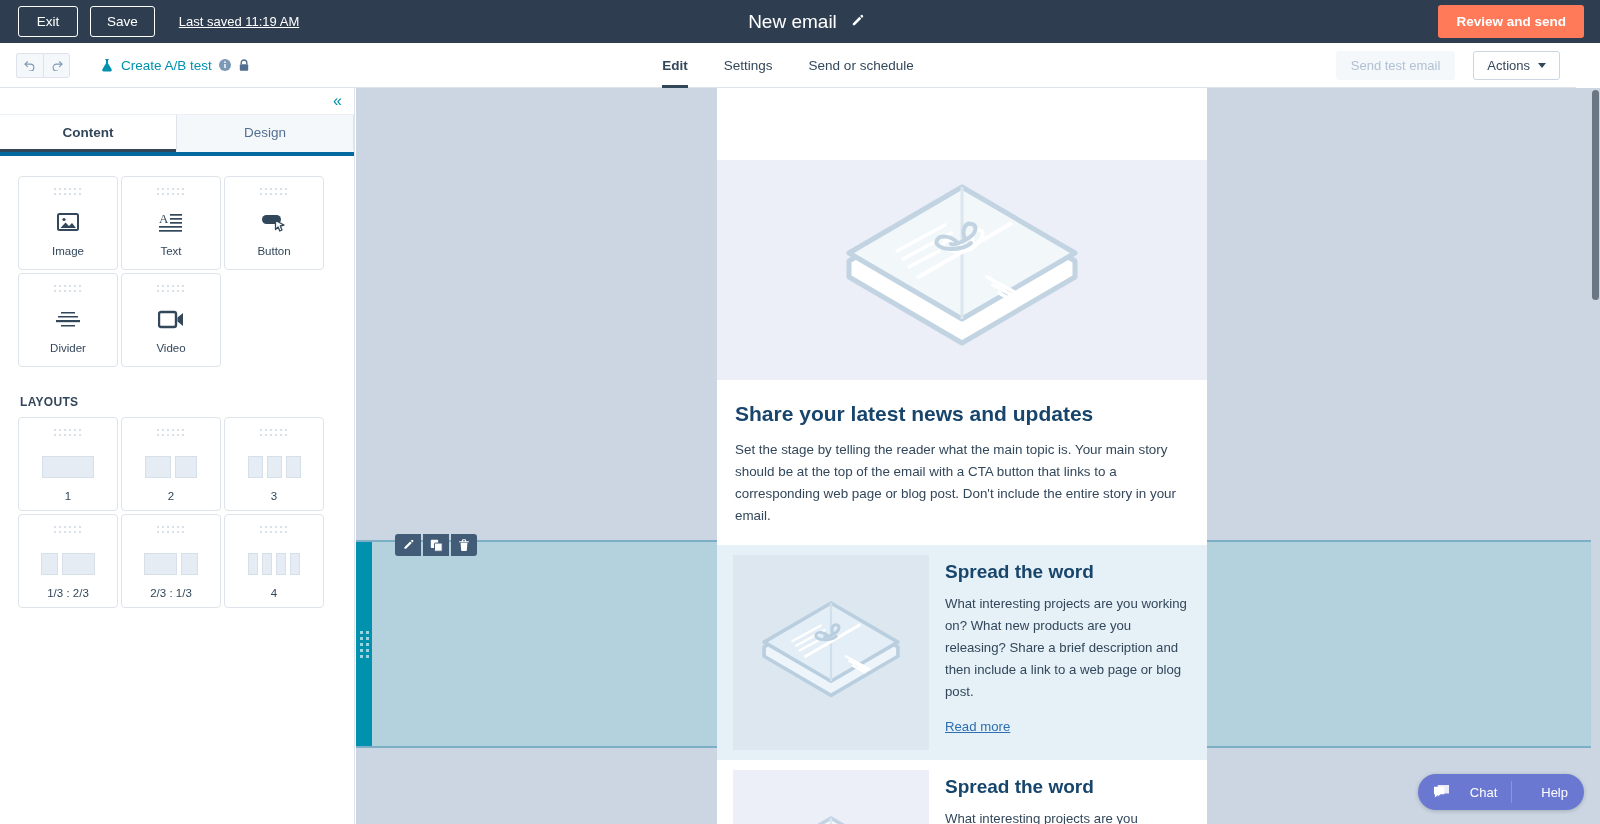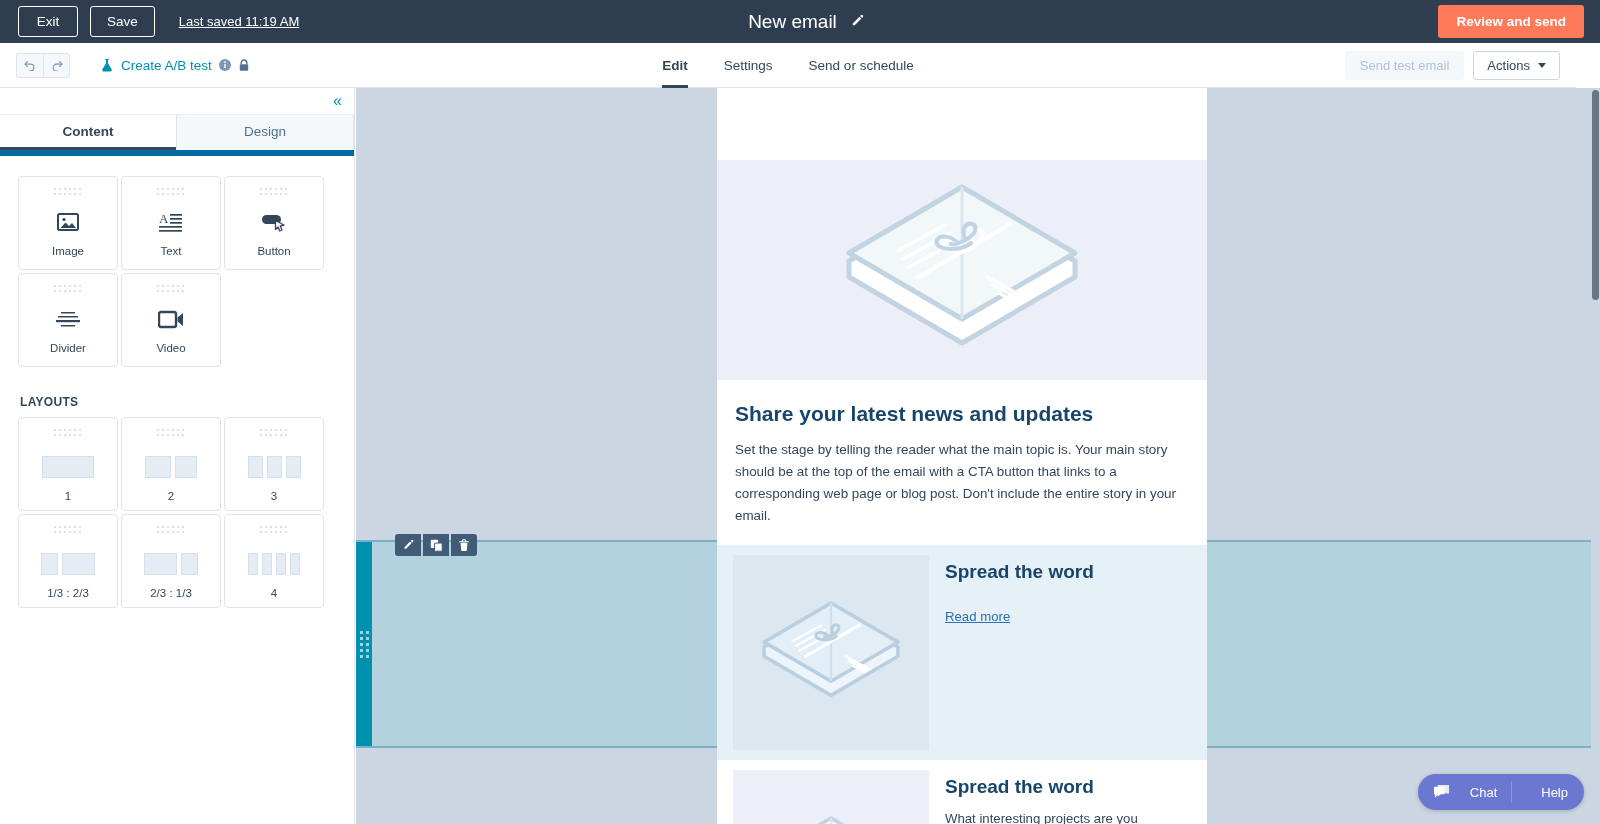--- a/index.html
+++ b/index.html
@@ -77,21 +77,21 @@
     font-size: 13.5px; color: #33475b; padding: 13px 18px 13px 18px;
     position: relative; height: 45px; display: flex; align-items: center;
   }
   .navtab.active { font-weight: 700; color: #33475b; }
   .navtab.active::after {
     content: ""; position: absolute; left: 18px; right: 18px; bottom: 0;
     height: 3px; background: #33475b;
   }
   .subbar-right {
     position: absolute; right: 16px; top: 0; height: 45px;
-    display: flex; align-items: center; gap: 9px;
+    display: flex; align-items: center; gap: 18px;
   }
   .btn-ghost-disabled {
     height: 29px; padding: 0 14px; background: #f5f8fa;
     border: 1px solid transparent; border-radius: 3px;
     color: #b0c1d4; font-size: 13px; cursor: default;
     display: flex; align-items: center;
     font-family: "Liberation Sans", sans-serif;
   }
   .btn-actions {
     height: 29px; padding: 0 13px; background: #ffffff;
@@ -109,21 +109,21 @@
   .sidebar {
     position: absolute; top: 88px; left: 0; width: 355px; height: 736px;
     background: #ffffff; border-right: 1px solid #dfe3eb; overflow: hidden;
   }
   .sb-collapse-row {
     height: 27px; border-bottom: 1px solid #eaf0f6;
     display: flex; align-items: center; justify-content: flex-end;
     padding-right: 12px;
   }
   .chev-collapse { color: #0091ae; font-size: 16px; cursor: pointer; line-height: 1; }
-  .sb-tabs { display: flex; height: 41px; border-bottom: 6px solid #0369a1; }
+  .sb-tabs { display: flex; height: 41px; border-bottom: 4px solid #0369a1; }
   .sb-tab {
     flex: 1; display: flex; align-items: center; justify-content: center;
     font-size: 13.5px; cursor: pointer; color: #33475b;
     background: #ffffff; border-bottom: 3px solid transparent;
   }
   .sb-tab.active { font-weight: 700; border-bottom: 3px solid #33475b; }
   .sb-tab.inactive { background: #f5f8fa; border-right: 1px solid #dfe3eb;
     border-left: 1px solid #dfe3eb; color: #516f90; }
   .sb-body { padding: 20px 18px 0 18px; }
   .mod-grid { display: grid; grid-template-columns: repeat(3, 100px); gap: 3px; }
@@ -680,20 +680,21 @@
               <g stroke="#b9cfe0" stroke-width="5" fill="none" stroke-linecap="round" stroke-linejoin="round">
                 <path d="M121 70c-8-8-18-8-21-3s5 9 14 9c10 0 17-3 20-6"></path>
                 <path d="M128 66c-4-10 1-17 7-15s4 10-5 15c-9 5-14 6-16 5"></path>
               </g>
             </svg>
           </span>
         </div>
       </div>
       <div class="col-text">
         <div class="col-h2">Spread the word</div>
+        <div class="col-p">What interesting projects are you working on? What new products are you releasing? Share a brief description and then include a link to a web page or blog post.</div>
         <span class="readmore">Read more</span>
       </div>
     </div>
 
     <div class="two-col-plain">
       <div class="col-img">
         <div class="col-img-inner plain">
           <span>
             <svg width="148" height="118" viewBox="0 0 250 190">
               <g fill="#ffffff" stroke="#c2d4e2" stroke-width="6" stroke-linejoin="round">

